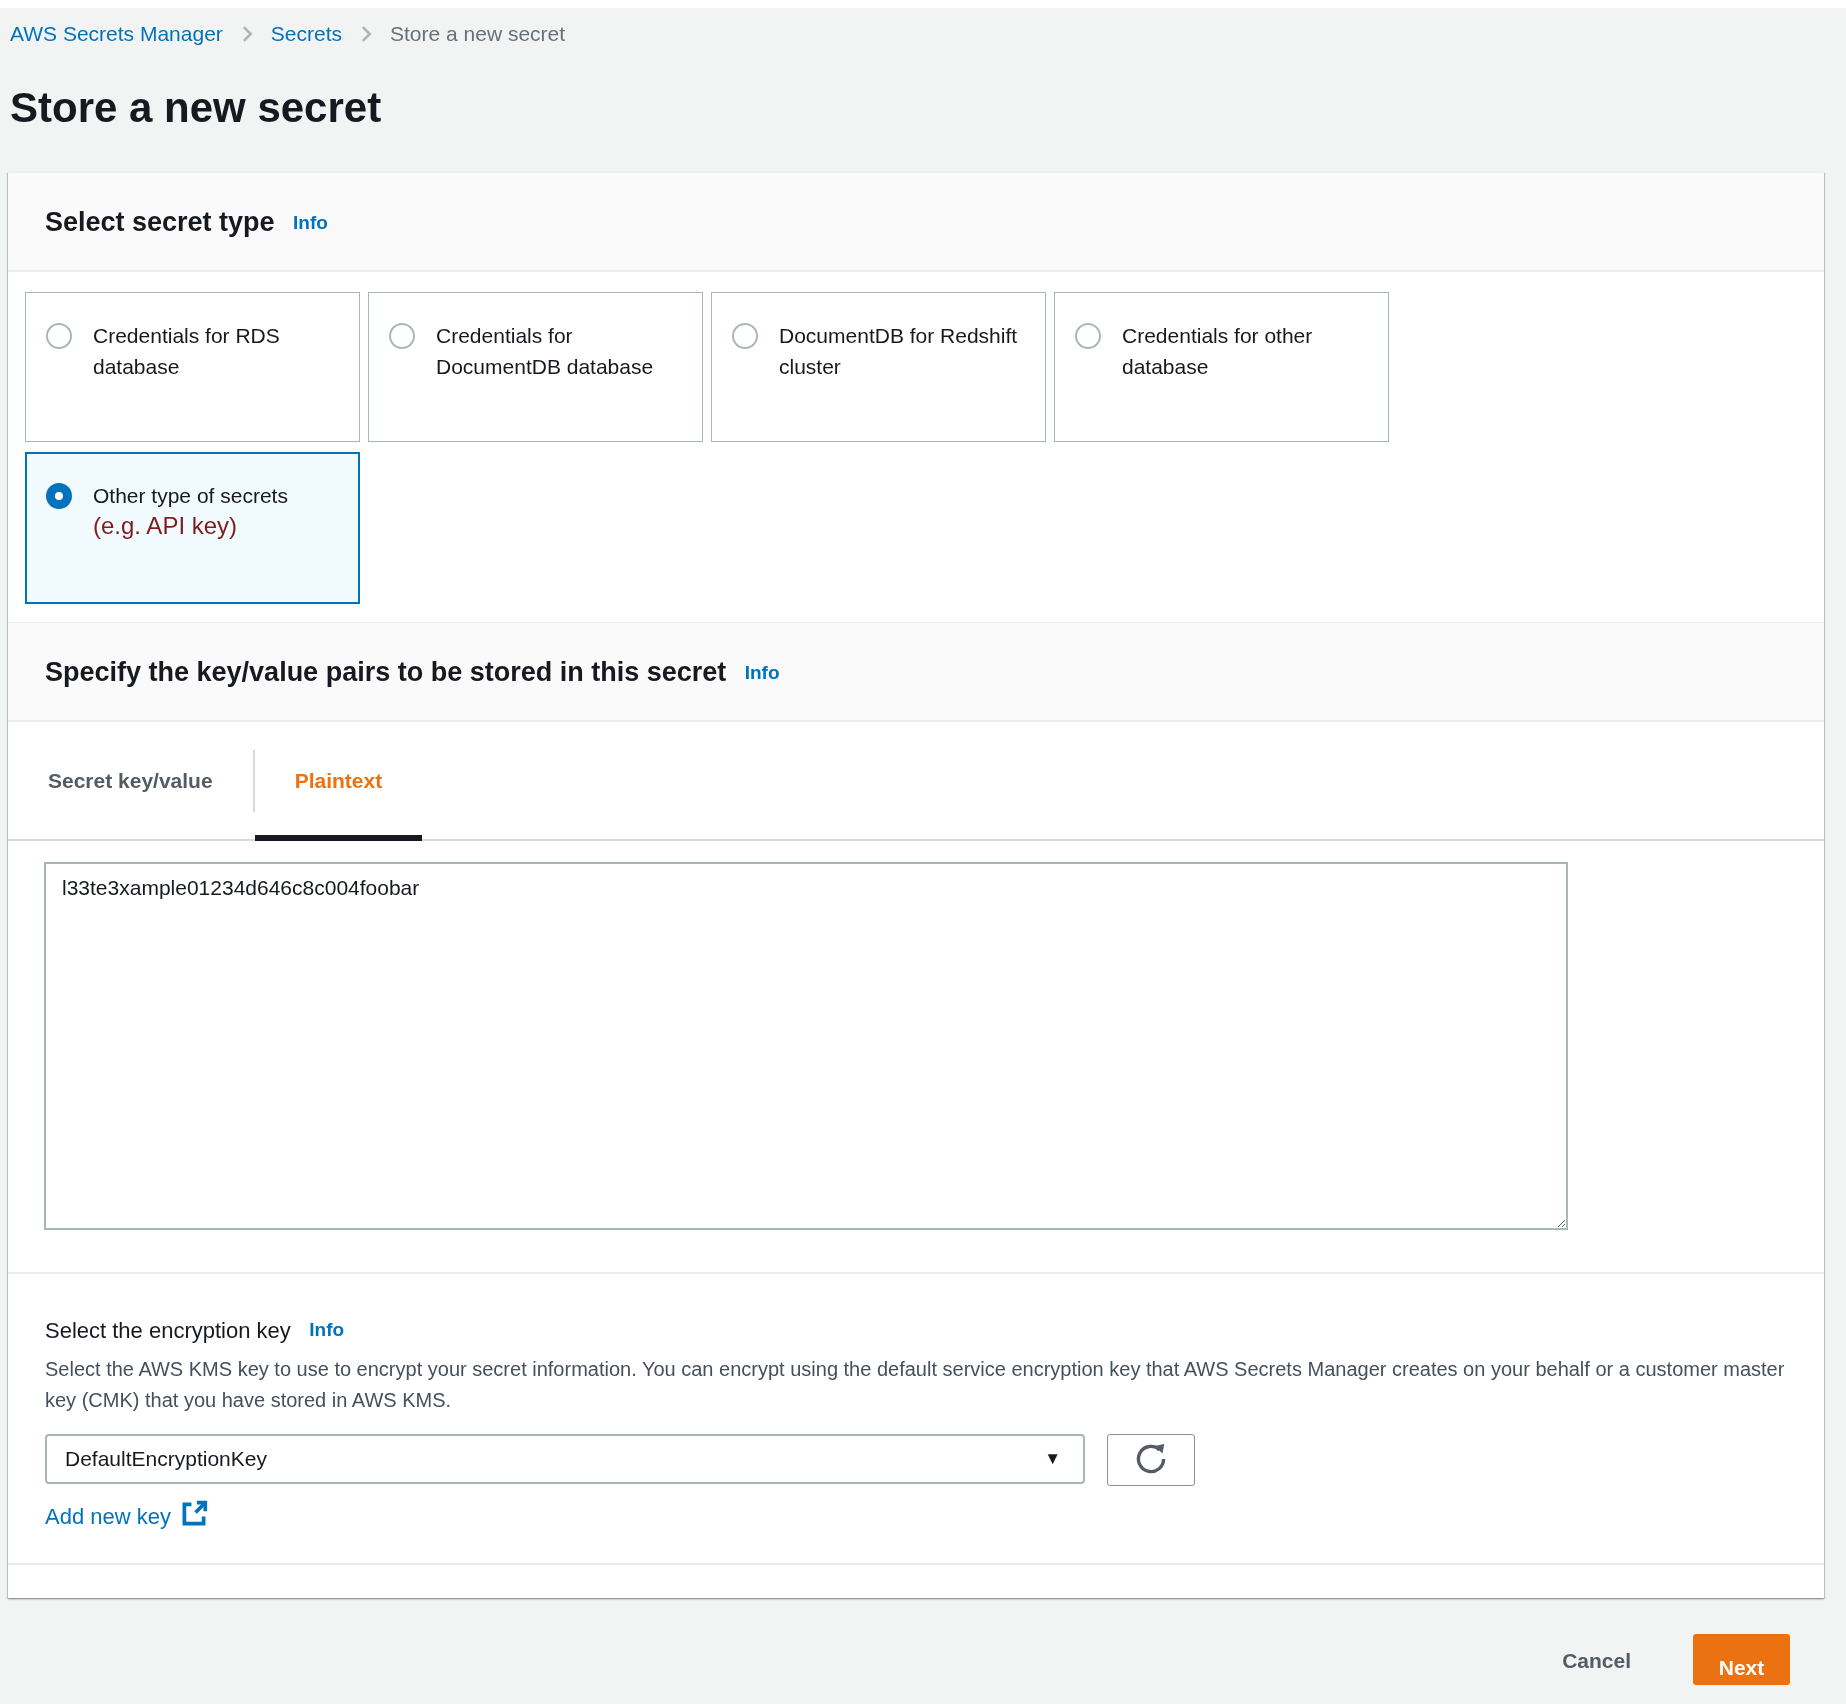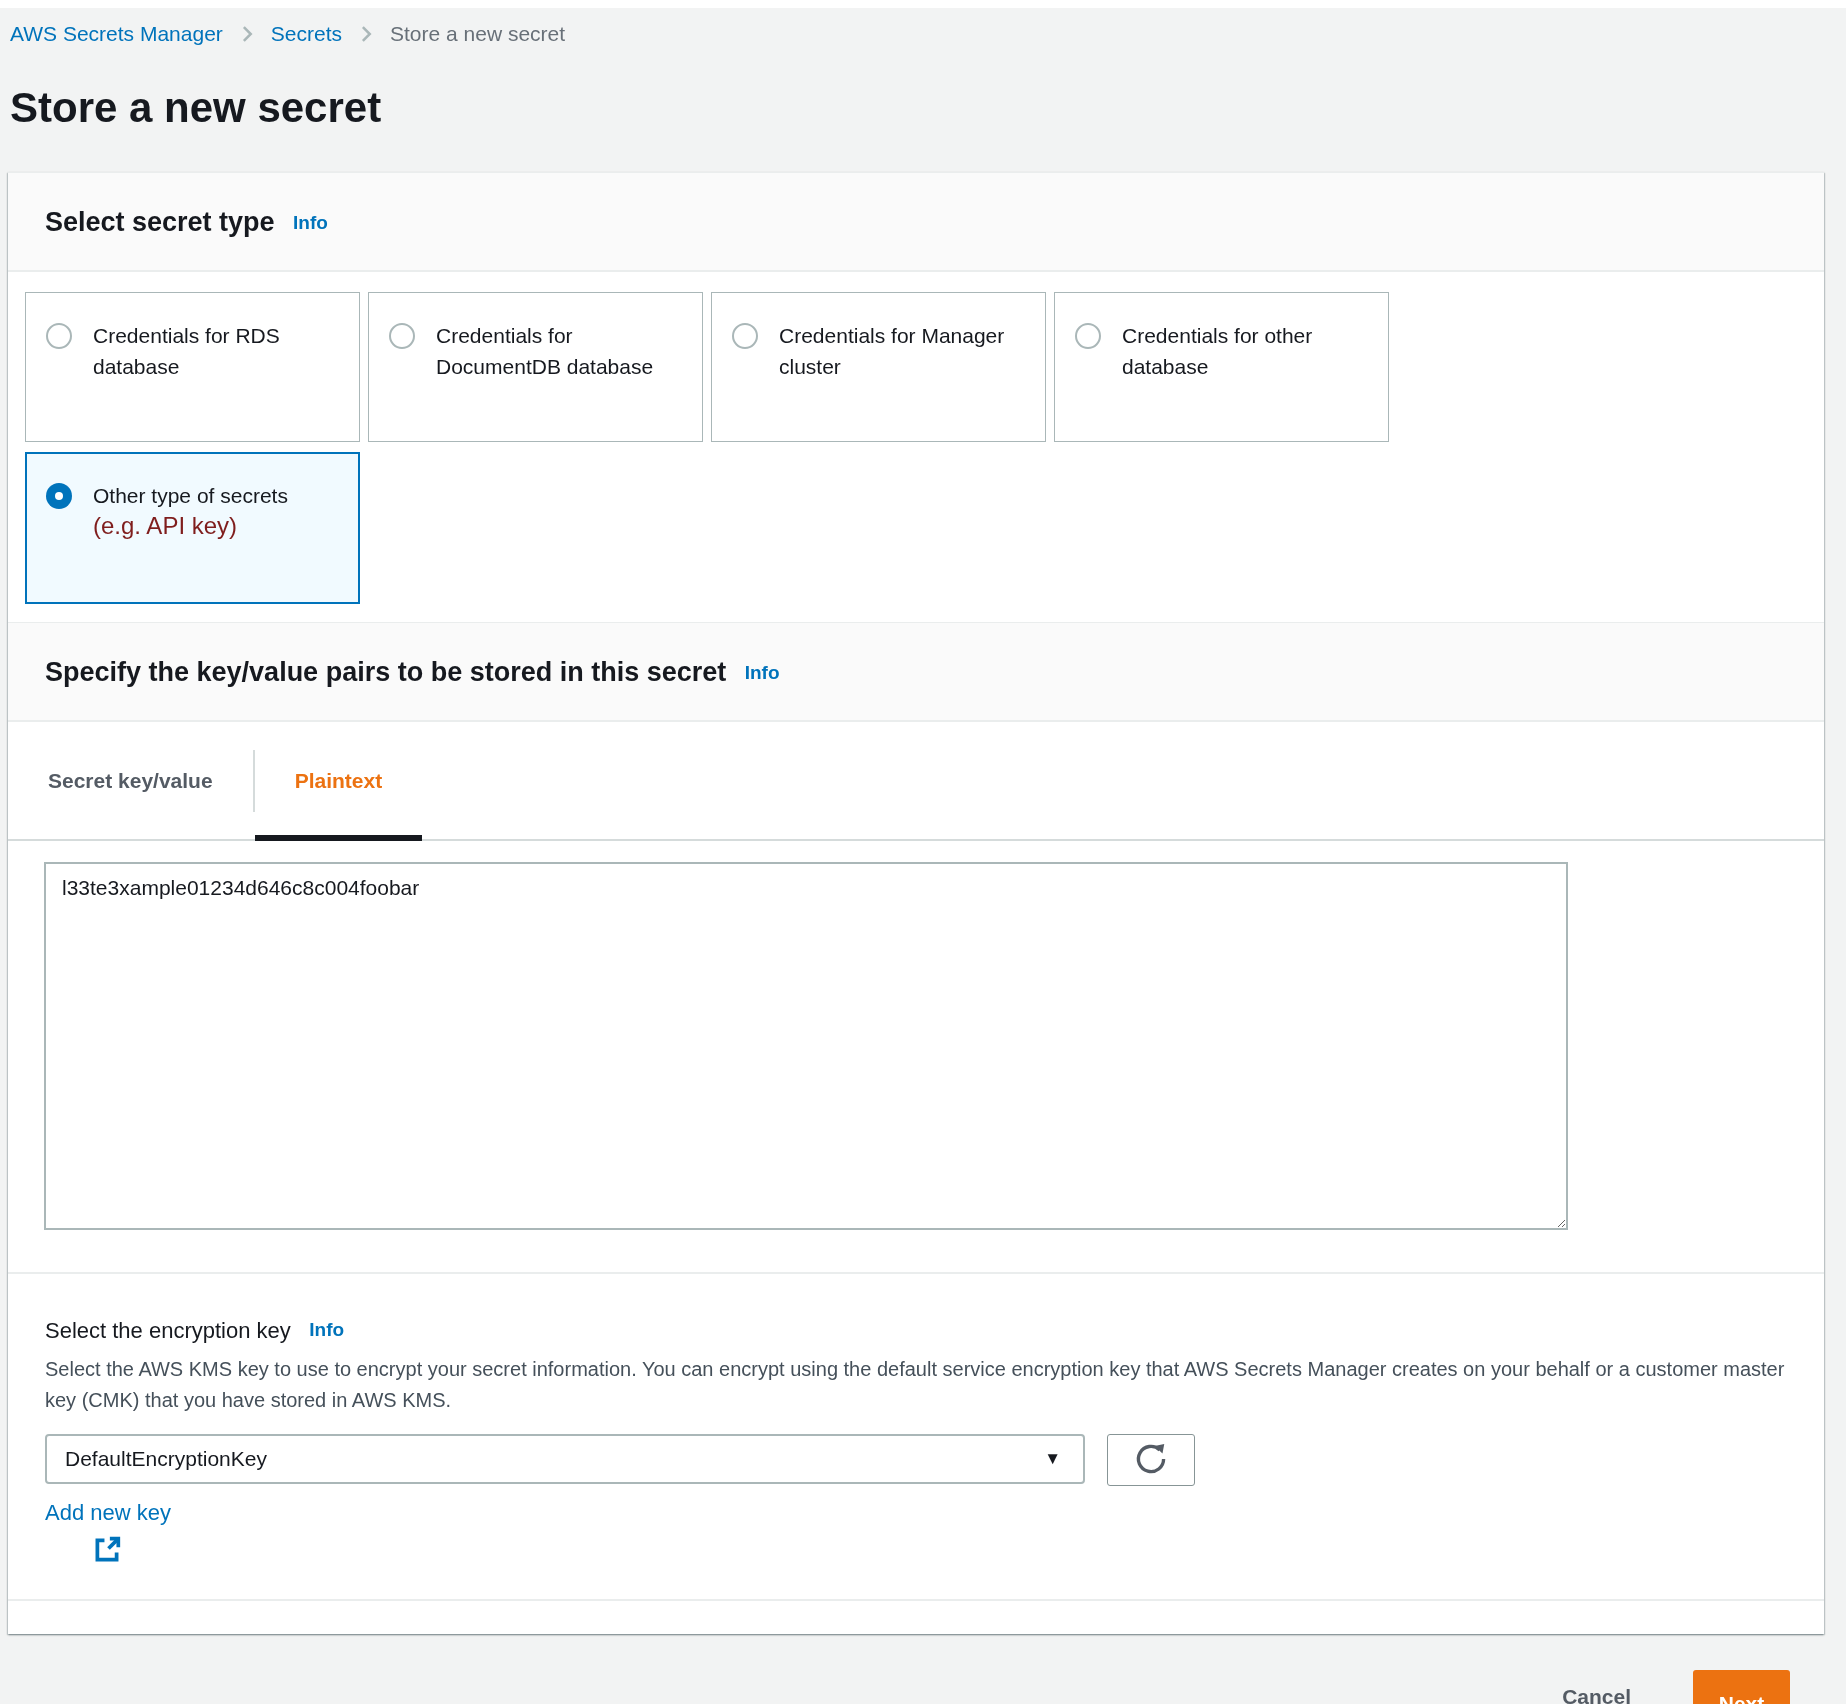--- a/index.html
+++ b/index.html
@@ -142,21 +142,21 @@
     margin-left: 22px;
     width: 88px; height: 52px;
     border: 1px solid #879596; border-radius: 3px; background: #fff;
     display: flex; align-items: center; justify-content: center;
     cursor: pointer;
   }
   .add-key {
     display: inline-flex; align-items: center; gap: 10px;
     margin-top: 14px;
     color: #0073bb; font-size: 22px; font-weight: 500;
-    text-decoration: none; cursor: pointer; flex-direction: column;
+    text-decoration: none; cursor: pointer;
   }
   .card-footer-space { border-top: 2px solid #eaeded; margin-top: 30px; height: 35px; }
 
   
   .footer {
     display: flex; justify-content: flex-end; align-items: flex-end;
     padding: 36px 56px 0 0;
   }
   .cancel-btn {
     background: none; border: none;
@@ -208,21 +208,21 @@
       <div class="tile">
         <span class="radio"></span>
         <span class="tile-label">Credentials for RDS database</span>
       </div>
       <div class="tile">
         <span class="radio"></span>
         <span class="tile-label">Credentials for DocumentDB database</span>
       </div>
       <div class="tile">
         <span class="radio"></span>
-        <span class="tile-label">Credentials for Manager cluster</span>
+        <span class="tile-label">DocumentDB for Redshift cluster</span>
       </div>
       <div class="tile">
         <span class="radio"></span>
         <span class="tile-label">Credentials for other database</span>
       </div>
     </div>
     <div class="tiles-row2">
       <div class="tile selected">
         <span class="radio checked"></span>
         <span class="tile-label">

